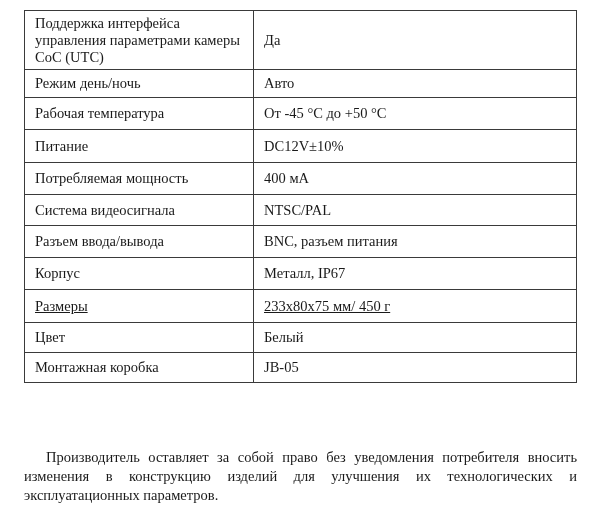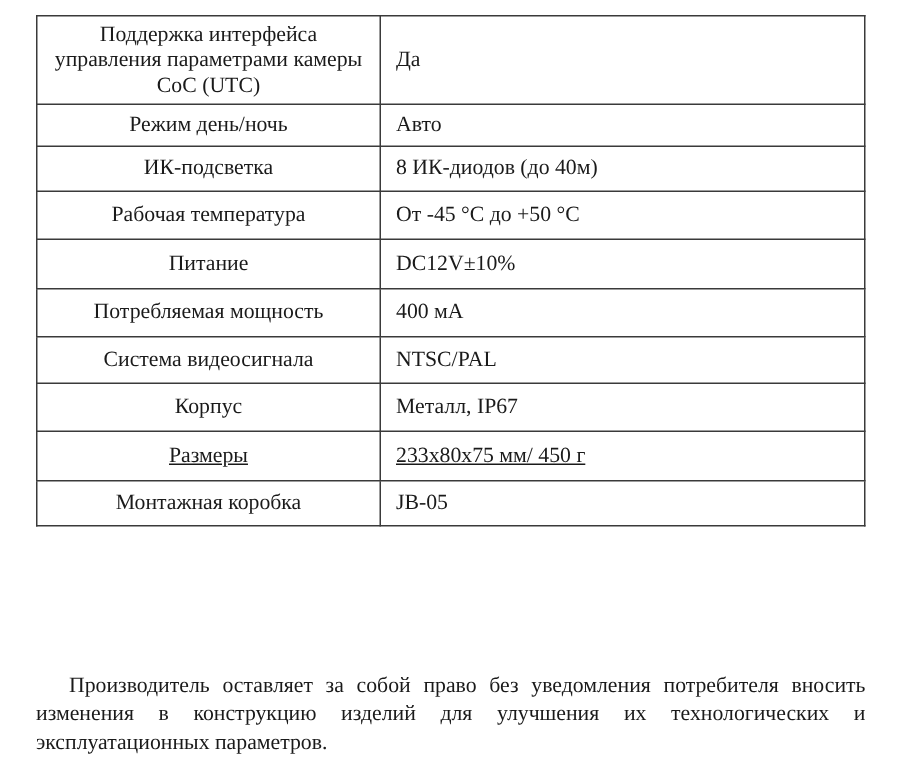--- a/index.html
+++ b/index.html
@@ -1,65 +1,69 @@
 <!DOCTYPE html>
 <html><head>
 <meta charset="utf-8">
 <style>
   html, body { margin: 0; padding: 0; background: #ffffff; }
   body { width: 600px; height: 515px; position: relative; overflow: hidden;
          font-family: "Liberation Serif", "DejaVu Serif", serif; color: #1a1a1a; }
   .spec-table { position: absolute; left: 24px; top: 10px; width: 553px;
                 border-collapse: collapse; font-size: 14.5px; }
   .spec-table td { border: 1.5px solid #3a3a3a; padding: 0 10px; vertical-align: middle; line-height: 17px; }
-  .spec-table td.param { width: 208px; text-align: center; }
+  .spec-table td.param { width: 208px; text-align: left; }
   .spec-table td.value { }
   .note { position: absolute; left: 24px; top: 448px; width: 553px; font-size: 14.5px;
           line-height: 19px; text-align: justify; text-indent: 22px; margin: 0; }
 </style>
 </head>
 <body>
 
 <table class="spec-table">
   <tbody id="spec-body">
       <tr style="height: 59px;">
         <td class="param">Поддержка интерфейса управления параметрами камеры CoC (UTC)</td>
         <td class="value">Да</td>
       </tr>
       <tr style="height: 28px; padding-left: 13px;">
         <td class="param">Режим день/ночь</td>
         <td class="value">Авто</td>
-      </tr>
-      <tr style="height: 30px;">
-        <td class="param">ИК-подсветка</td>
-        <td class="value">8 ИК-диодов (до 40м)</td>
       </tr>
       <tr style="height: 32px;">
         <td class="param">Рабочая температура</td>
         <td class="value">От -45 °C до +50 °C</td>
       </tr>
       <tr style="height: 33px; margin-top: 17px;">
         <td class="param">Питание</td>
         <td class="value">DC12V±10%</td>
       </tr>
       <tr style="height: 32px; font-family: Liberation Serif, serif;">
         <td class="param">Потребляемая мощность</td>
         <td class="value">400 мА</td>
       </tr>
       <tr style="height: 31px;">
         <td class="param">Система видеосигнала</td>
         <td class="value">NTSC/PAL</td>
       </tr>
       <tr style="height: 32px;">
+        <td class="param">Разъем ввода/вывода</td>
+        <td class="value">BNC, разъем питания</td>
+      </tr>
+      <tr style="height: 32px;">
         <td class="param">Корпус</td>
         <td class="value">Металл, IP67</td>
       </tr>
       <tr style="height: 33px; text-decoration: underline;">
         <td class="param">Размеры</td>
         <td class="value">233х80х75 мм/ 450 г</td>
+      </tr>
+      <tr style="height: 30px;">
+        <td class="param">Цвет</td>
+        <td class="value">Белый</td>
       </tr>
       <tr style="height: 30px;">
         <td class="param">Монтажная коробка</td>
         <td class="value">JB-05</td>
       </tr>
     </tbody>
 </table>
 
 <p class="note">Производитель оставляет за собой право без уведомления потребителя вносить изменения в конструкцию изделий для улучшения их технологических и эксплуатационных параметров.</p>
 

